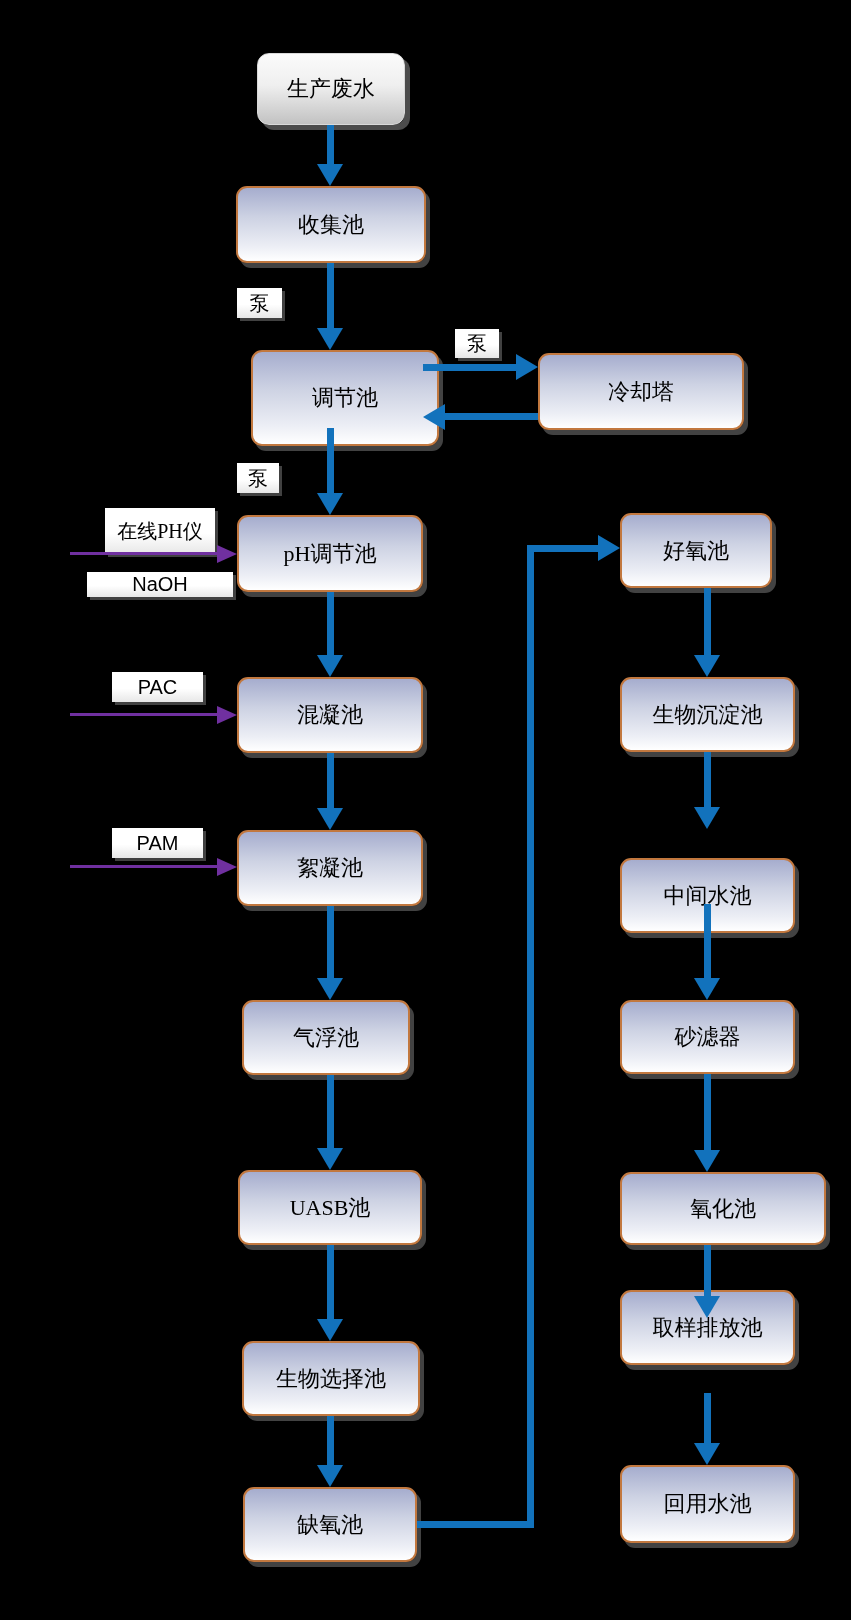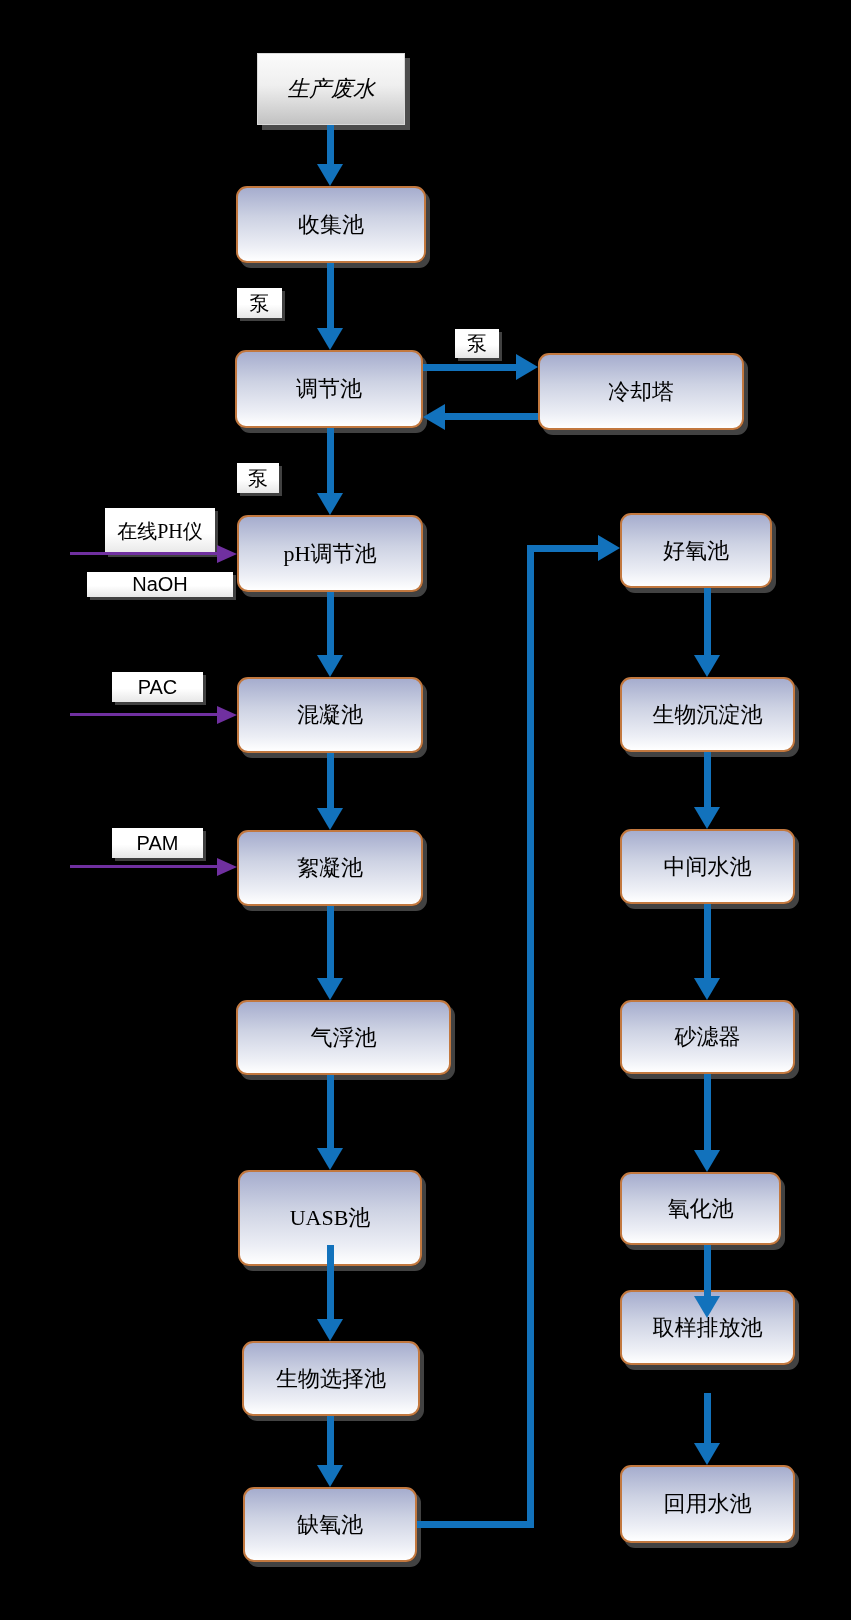--- a/index.html
+++ b/index.html
@@ -19,24 +19,23 @@
     border:2px solid var(--border,#C2783F);
     border-radius:11px;
     background:linear-gradient(to bottom, var(--fill-top,#A6ADCE) 0%, #cdd2e3 40%, #eceef5 80%, var(--fill-bottom,#fff) 100%);
     box-shadow:4px 5px 0 rgba(120,120,120,.55);
     display:flex;align-items:center;justify-content:center;
     color:#000;font-size:22px;
   }
   
   .start{
     border:1px solid #d9d9d9;
-    border-radius:0;
+    border-radius:12px;
     background:linear-gradient(to bottom,#fbfbfb 0%, #efefef 45%, var(--start-bottom,#c2c2c2) 100%);
     box-shadow:5px 5px 0 rgba(95,95,95,.8);
-    font-style:italic;
   }
   
   .tag{
     position:absolute;
     background:linear-gradient(to bottom,#ffffff 0%, #ffffff 55%, #e7e7e7 100%);
     box-shadow:3px 3px 0 rgba(130,130,130,.5);
     display:flex;align-items:center;justify-content:center;
     color:#000;font-size:20px;
   }
   .tag.latin{font-family:"Liberation Sans", sans-serif;}
@@ -56,73 +55,73 @@
 <div class="stage">
 
   <div class="node start" style="left:257px;top:53px;width:148px;height:72px">
     <span>生产废水</span>
   </div>
 
   <div class="node" style="left:236px;top:186px;width:190px;height:77px">
     <span>收集池</span>
   </div>
 
-  <div class="node" style="left:235px;top:350px;width:188px;height:78px">
+  <div class="node" style="left:251px;top:350px;width:188px;height:96px">
     <span>调节池</span>
   </div>
 
   <div class="node" style="left:538px;top:353px;width:206px;height:77px">
     <span>冷却塔</span>
   </div>
 
   <div class="node" style="left:237px;top:515px;width:186px;height:77px">
     <span>pH调节池</span>
   </div>
 
   <div class="node" style="left:237px;top:677px;width:186px;height:76px">
     <span>混凝池</span>
   </div>
 
   <div class="node" style="left:237px;top:830px;width:186px;height:76px">
     <span>絮凝池</span>
   </div>
 
-  <div class="node" style="left:236px;top:1000px;width:215px;height:75px">
+  <div class="node" style="left:242px;top:1000px;width:168px;height:75px">
     <span>气浮池</span>
   </div>
 
-  <div class="node" style="left:238px;top:1170px;width:184px;height:96px">
+  <div class="node" style="left:238px;top:1170px;width:184px;height:75px">
     <span>UASB池</span>
   </div>
 
   <div class="node" style="left:242px;top:1341px;width:178px;height:75px">
     <span>生物选择池</span>
   </div>
 
   <div class="node" style="left:243px;top:1487px;width:174px;height:75px">
     <span>缺氧池</span>
   </div>
 
   <div class="node" style="left:620px;top:513px;width:152px;height:75px">
     <span>好氧池</span>
   </div>
 
   <div class="node" style="left:620px;top:677px;width:175px;height:75px">
     <span>生物沉淀池</span>
   </div>
 
-  <div class="node" style="left:620px;top:829px;width:175px;height:75px">
+  <div class="node" style="left:620px;top:858px;width:175px;height:75px">
     <span>中间水池</span>
   </div>
 
   <div class="node" style="left:620px;top:1000px;width:175px;height:74px">
     <span>砂滤器</span>
   </div>
 
-  <div class="node" style="left:620px;top:1172px;width:161px;height:73px">
+  <div class="node" style="left:620px;top:1172px;width:206px;height:73px">
     <span>氧化池</span>
   </div>
 
   <div class="node" style="left:620px;top:1290px;width:175px;height:75px">
     <span>取样排放池</span>
   </div>
 
   <div class="node" style="left:620px;top:1465px;width:175px;height:78px">
     <span>回用水池</span>
   </div>

